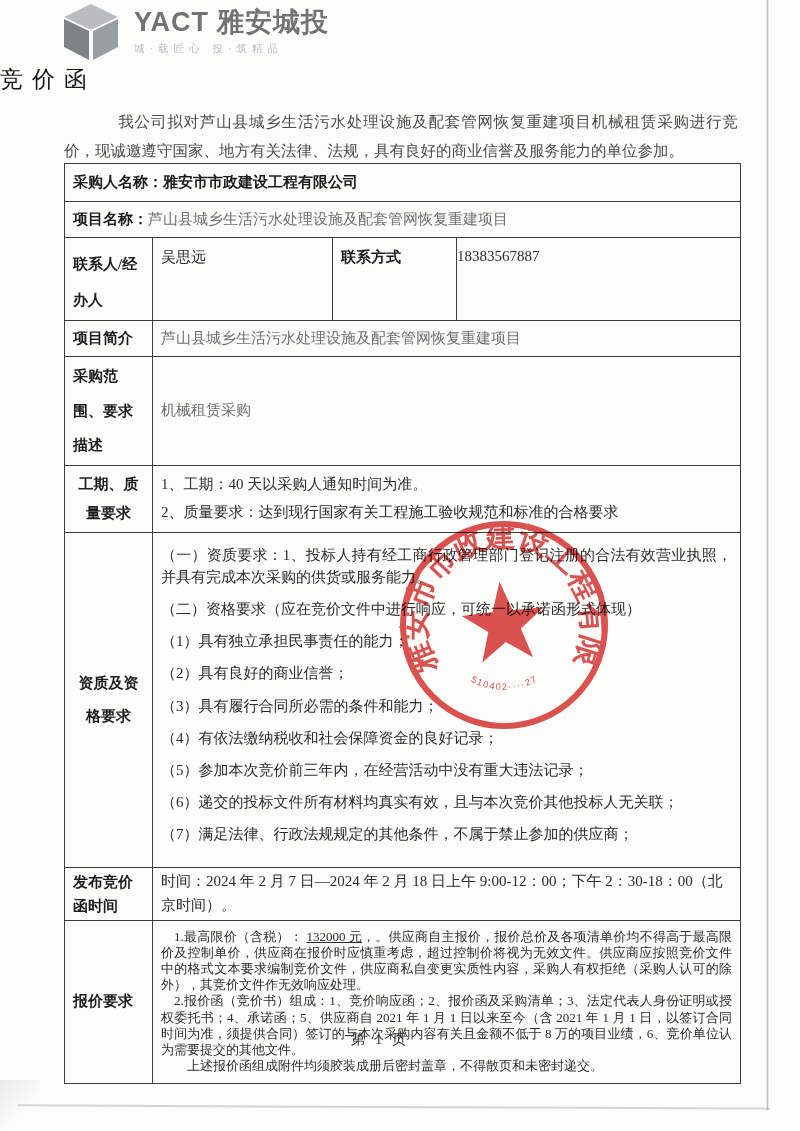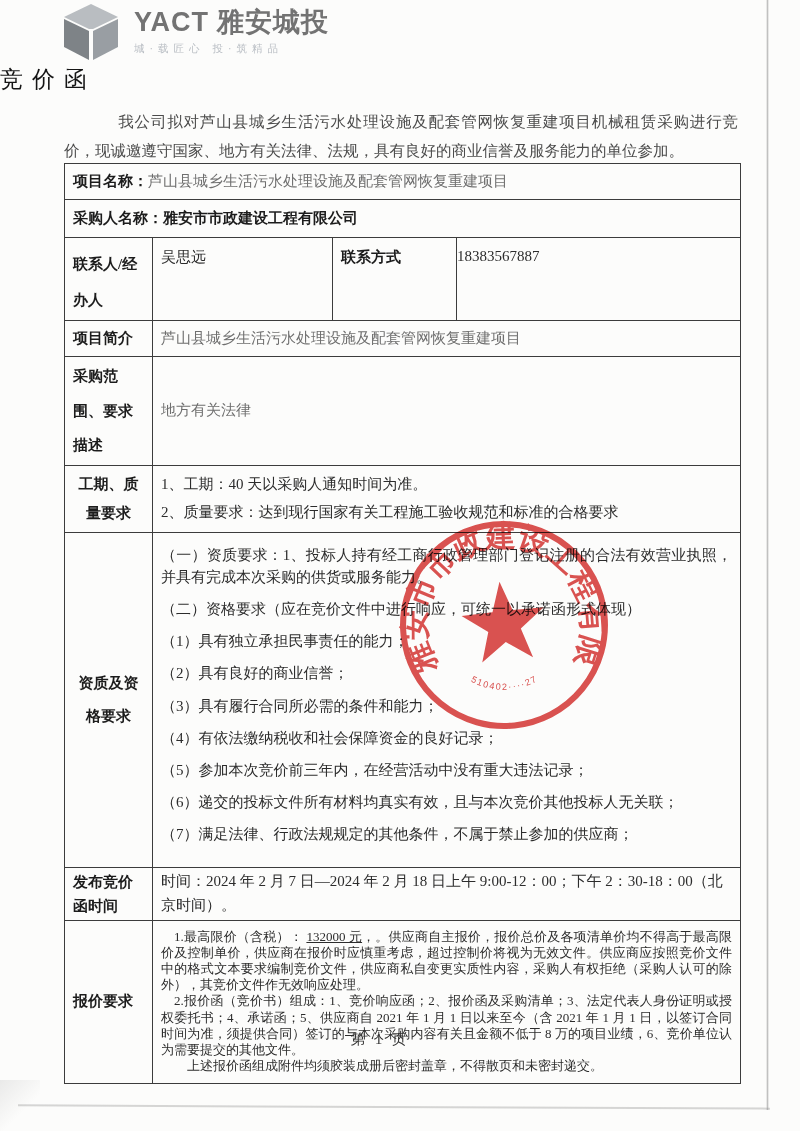--- a/index.html
+++ b/index.html
@@ -94,43 +94,43 @@
 <div class="intro">我公司拟对芦山县城乡生活污水处理设施及配套管网恢复重建项目机械租赁采购进行竞价，现诚邀遵守国家、地方有关法律、法规，具有良好的商业信誉及服务能力的单位参加。</div>
 
 <table class="main">
   <colgroup>
       <col style="width:88px">
       <col style="width:180px">
       <col style="width:124px">
       <col style="width:284px">
     </colgroup>
   <tbody>
-      <tr style="height:36px">
+      <tr style="height:38px">
+    <td colspan="4">
+      <span class="inline-lbl">采购人名称：</span><span class="strong-val">雅安市市政建设工程有限公司</span>
+    </td>
+  </tr>
+  <tr style="height:36px">
     <td colspan="4">
       <span class="inline-lbl">项目名称：</span><span class="faint">芦山县城乡生活污水处理设施及配套管网恢复重建项目</span>
-    </td>
-  </tr>
-  <tr style="height:38px">
-    <td colspan="4">
-      <span class="inline-lbl">采购人名称：</span><span class="strong-val">雅安市市政建设工程有限公司</span>
     </td>
   </tr>
   <tr style="height:63px">
     <td class="lbl" style="vertical-align:top;padding-top:8px;line-height:2.4;">联系人/经办人</td>
     <td style="vertical-align:top;padding-top:10px;">吴思远</td>
     <td class="lbl" style="vertical-align:top;padding-top:10px;">联系方式</td>
     <td style="vertical-align:top;padding-top:10px;padding-left:0;font-family:'Liberation Serif',serif;">18383567887</td>
   </tr>
   <tr style="height:36px">
     <td class="lbl">项目简介</td>
     <td colspan="3" class="faint">芦山县城乡生活污水处理设施及配套管网恢复重建项目</td>
   </tr>
   <tr style="height:61px">
     <td class="lbl lbl2line">采购范围、要求描述</td>
-    <td colspan="3" class="faint scopecell">地方有关法律</td>
+    <td colspan="3" class="faint scopecell">机械租赁采购</td>
   </tr>
   <tr style="height:67px">
     <td class="lbl ctr" style="line-height:1.9;">工期、质量要求</td>
     <td colspan="3" class="sched">
       <div>1、工期：40 天以采购人通知时间为准。</div>
       <div>2、质量要求：达到现行国家有关工程施工验收规范和标准的合格要求</div>
     </td>
   </tr>
   <tr style="height:335px">
     <td class="lbl ctr" style="line-height:2.2;">资质及资格要求</td>

